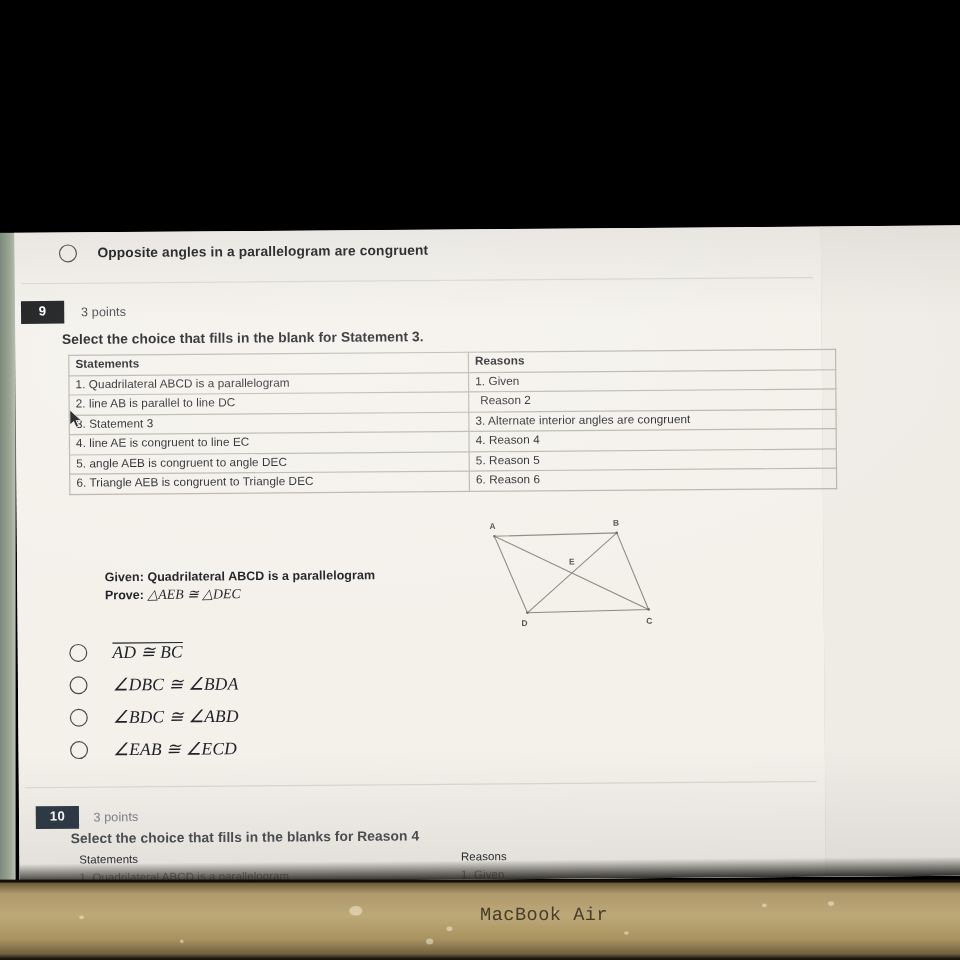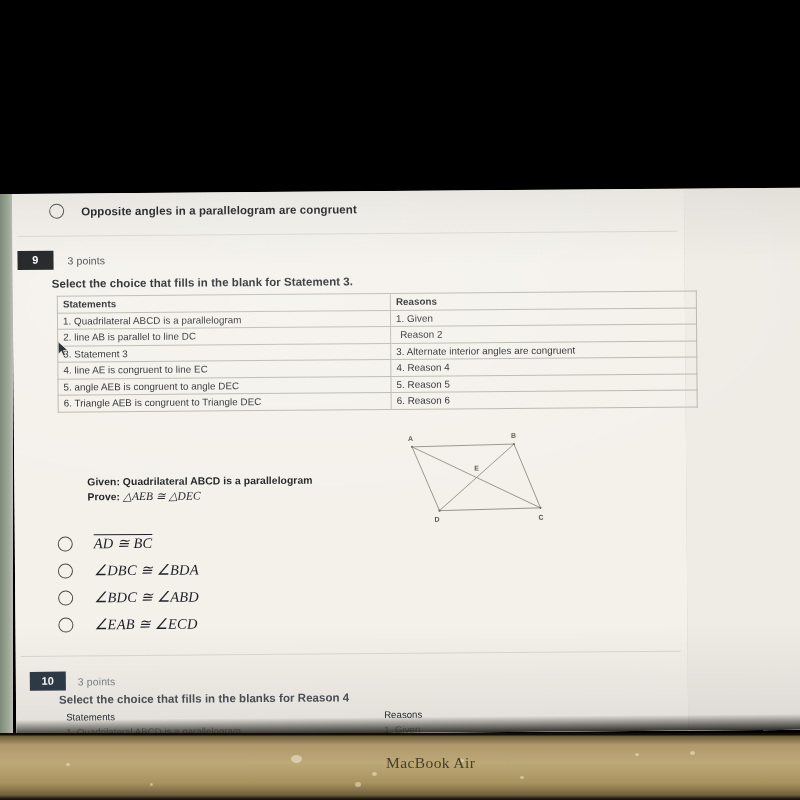--- a/index.html
+++ b/index.html
@@ -232,25 +232,25 @@
         #120e07 0px, #120e07 2px,
         #6d5c3c 3px,
         #b09a6d 12px,
         #bda878 30px,
         #a8925f 50px,
         #6f6040 62px,
         #18140d 66px);
   }
   .mac-word {
     position: absolute;
-    left: 386px; top: 754px;
+    left: 400px; top: 754px;
     font-size: 15.5px;
     color: #3c3526;
     letter-spacing: 0.4px;
-    font-family: Liberation Serif, serif;
+    font-family: Liberation Mono, monospace;
     opacity: 0.92;
   }
   .speck {
     position: absolute;
     border-radius: 50%;
     background: rgba(255,250,230,0.45);
     pointer-events: none;
   }
 
   .cursor {

